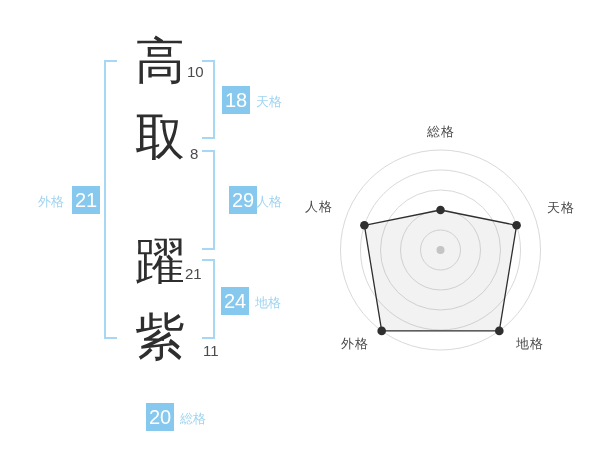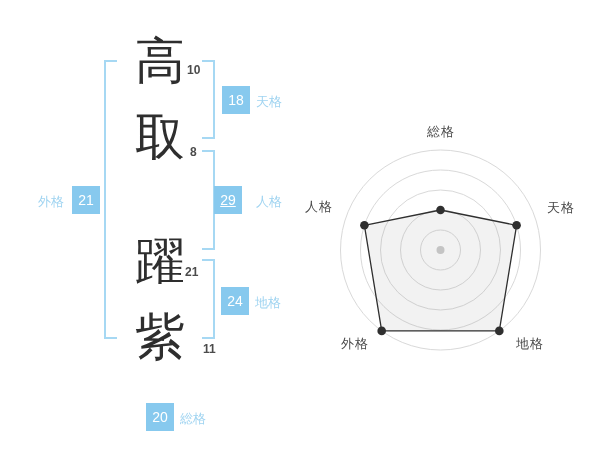--- a/index.html
+++ b/index.html
@@ -21,24 +21,23 @@
     text-align: center;
     color: var(--kanji);
   }
   .k0 { left: 134px; top: 36px; }
   .k1 { left: 134px; top: 112px; }
   .k2 { left: 134px; top: 236px; }
   .k3 { left: 134px; top: 312px; }
 
   .strokes {
     position: absolute;
-    font-size: 12px;
+    font-size: 15px;
     line-height: 1;
     color: var(--stroke-num);
-    font-weight: bold;
   }
   .s0 { left: 187px; top: 64px; }
   .s1 { left: 190px; top: 146px; }
   .s2 { left: 185px; top: 266px; }
   .s3 { left: 203px; top: 343px; }
 
   
   .bracket {
     position: absolute;
     box-sizing: border-box;
@@ -52,26 +51,26 @@
   .r2 { top: 150px; height: 100px; }
   .r3 { top: 259px; height: 80px; }
 
   
   .badge {
     position: absolute;
     width: 28px;
     height: 28px;
     background: var(--badge-bg);
     color: var(--badge-text);
-    font-size: 14px;
+    font-size: 20px;
     line-height: 28px;
     text-align: center;
   }
   .b-ten { left: 222px; top: 86px; }
-  .b-jin { left: 214px; top: 186px; text-decoration: underline; }
+  .b-jin { left: 229px; top: 186px; }
   .b-chi { left: 221px; top: 287px; }
   .b-gai { left: 72px;  top: 186px; }
   .b-sou { left: 146px; top: 403px; }
 
   .blabel {
     position: absolute;
     font-size: 13px;
     line-height: 1;
     color: var(--label-blue);
   }

